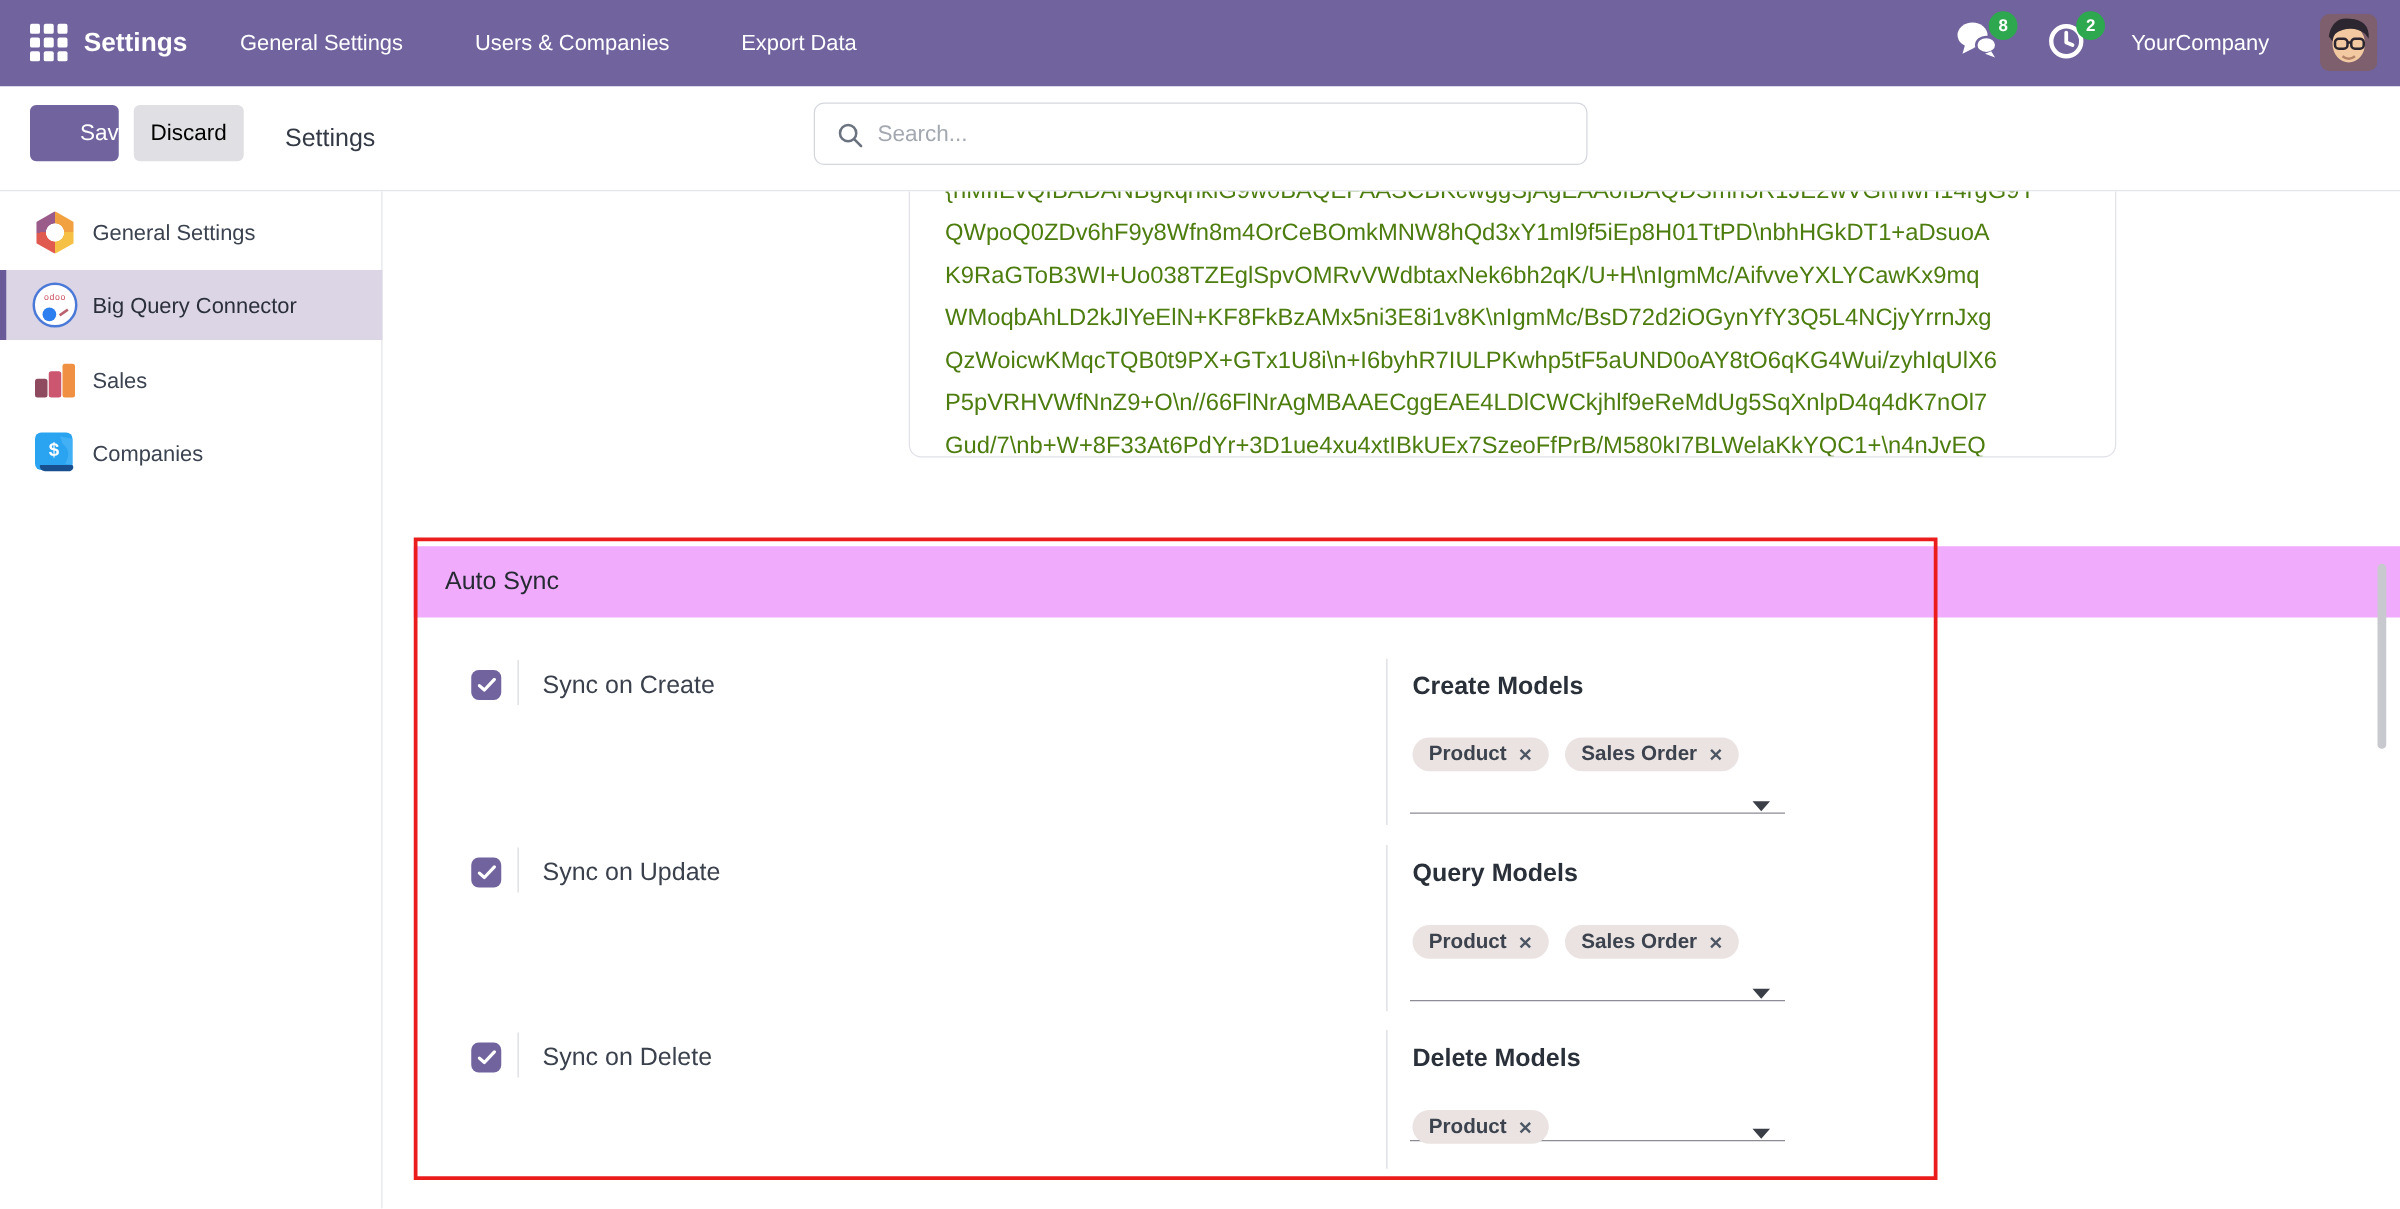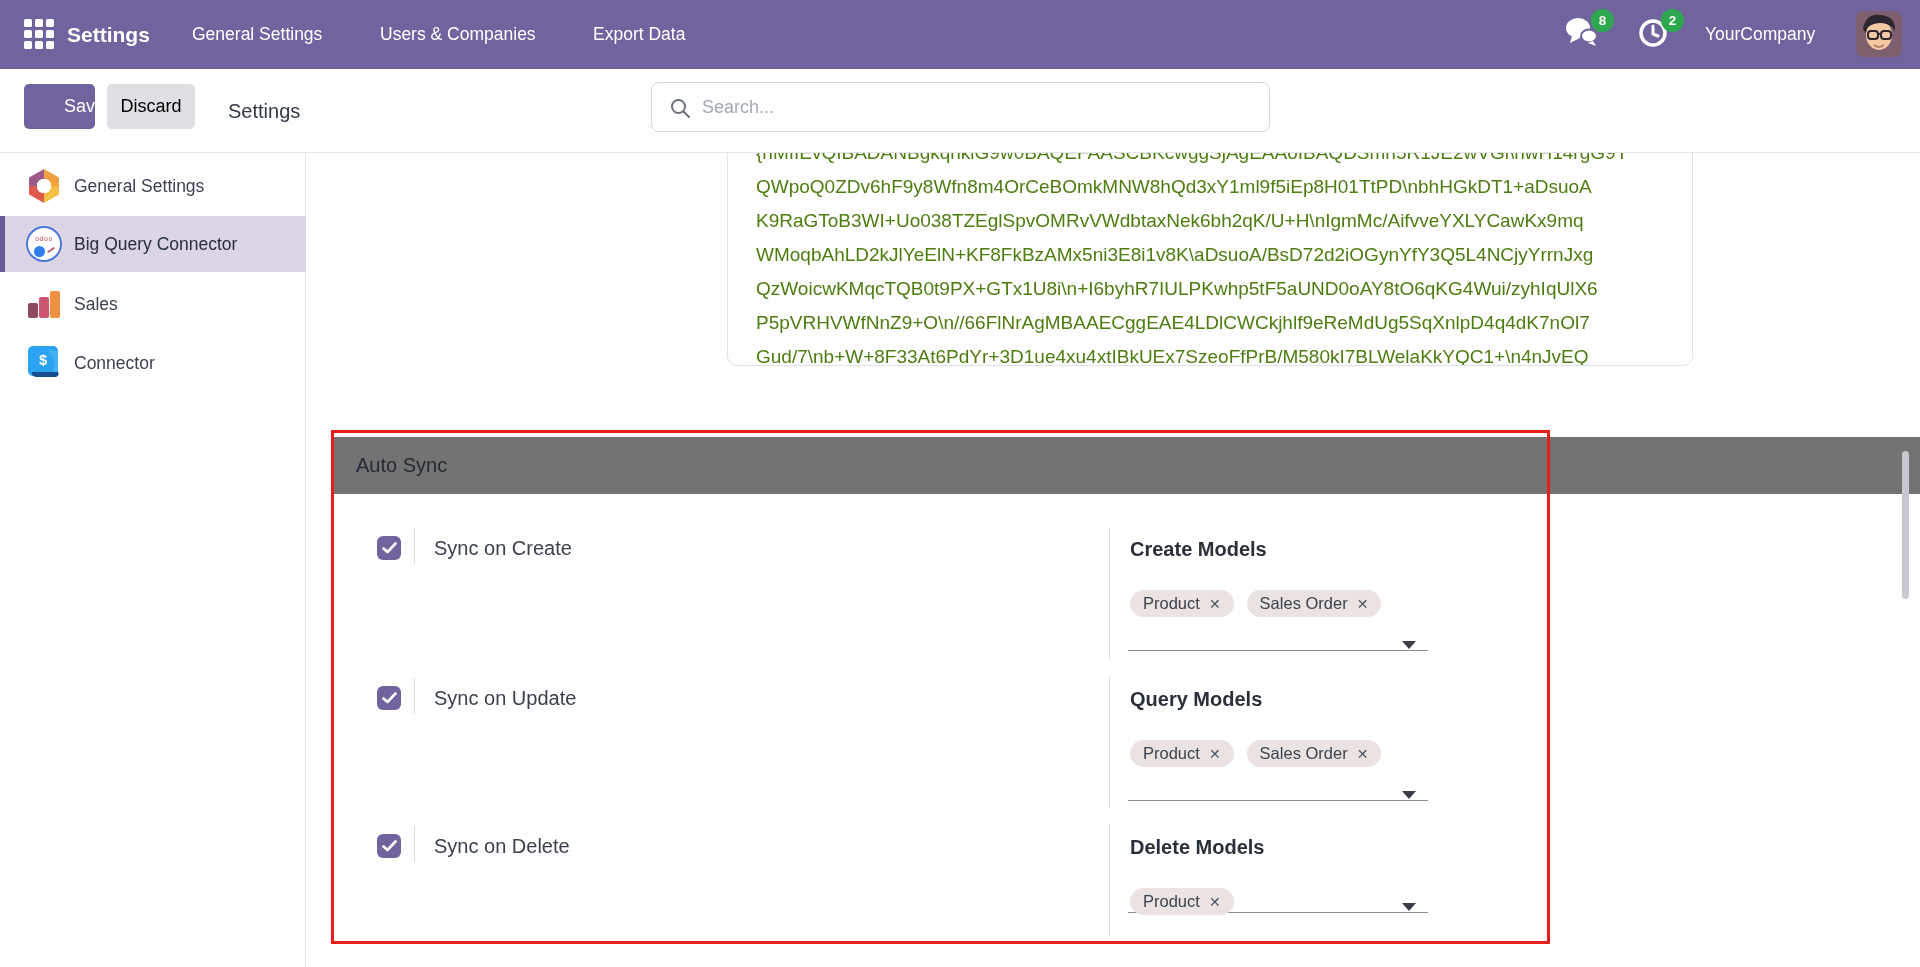--- a/index.html
+++ b/index.html
@@ -53,29 +53,29 @@
   .salesicon span { position:absolute; bottom:3px; width:10px; border-radius:2px; }
   .salesicon .b1 { left:1px; height:15px; background:#8e4a5e; }
   .salesicon .b2 { left:12px; height:21px; background:#cc5570; }
   .salesicon .b3 { left:23px; height:27px; background:#f09042; }
   
   .content { position:absolute; left:306px; top:153px; right:0; bottom:0; background:#fff; overflow:hidden; }
   .keyblock { position:absolute; left:421px; top:-45px; width:966px; height:258px;
     border:1px solid #e0e2e8; border-radius:10px; overflow:hidden; cursor:text; }
   .keytext { margin-top:27px; padding:0 28px; font-size:19px; line-height:34px; color:#4d7c0f; }
   .keytext div { white-space:nowrap; }
-  .section-band { position:absolute; left:25px; right:0; top:284px; height:57px; background:#737373; }
+  .section-band { position:absolute; left:25px; right:0; top:284px; height:57px; background:#f0abfc; }
   .section-band .stitle { padding-left:25px; line-height:57px; font-size:20px; font-weight:500; color:#262b33; }
   .redrect { position:absolute; left:25px; top:277px; width:1219px; height:514px; border:3px solid #ea1c1c; z-index:6; pointer-events:none; }
   .checkbox { position:absolute; width:24px; height:24px; border-radius:6px; background:#71639e; cursor:pointer;
     display:flex; align-items:center; justify-content:center; }
   .vdiv { position:absolute; width:1px; background:#d9dbe1; }
   .row-label { position:absolute; height:24px; line-height:24px; font-size:20px; font-weight:500; color:#3a414d; }
   .models-title { position:absolute; height:24px; line-height:24px; font-size:20px; font-weight:600; color:#2a3039; }
-  .tagrow { position:absolute; display:flex; gap:13px; z-index:7; }
+  .tagrow { position:absolute; display:flex; gap:13px; z-index:7;font-weight:bold; }
   .tag { display:inline-flex; align-items:center; height:27px; padding:0 13px; border-radius:14px; background:#eae3e1;
     font-size:16.5px; color:#3c434e; cursor:pointer; }
   .tag .x { margin-left:9px; font-size:14px; color:#4b5563; cursor:pointer; }
   .ddline { position:absolute; width:300px; height:1px; background:#8c8c95; }
   .caret { position:absolute; width:0; height:0; border-left:7px solid transparent; border-right:7px solid transparent;
     border-top:8px solid #3a3f47; cursor:pointer; }
   .scroll-thumb { position:absolute; left:1596px; top:298px; width:7px; height:148px; border-radius:4px; background:#c8c9ce; cursor:pointer; }
 </style>
 </head>
 <body>
@@ -174,32 +174,32 @@
     </div>
     <div class="side-item" style="top:182px;">
       <span class="sicon">
         <svg width="36" height="36" viewBox="0 0 36 36">
           <rect x="2" y="1" width="30" height="30" rx="5" fill="#2aa3f0"></rect>
           <path d="M6 27 L32 27 Q34 30 30 32 L10 32 Q5 31 6 27 Z" fill="#174f8f"></path>
           <path d="M24 10 Q32 16 26 26 L32 27 L32 6 L22 4 Z" fill="#4db5f5" opacity="0.7"></path>
           <text x="13" y="20" font-size="15" font-weight="bold" fill="#ffffff" font-family="Liberation Sans, sans-serif">$</text>
         </svg>
       </span>
-      <span class="slabel">Connector</span>
+      <span class="slabel">Companies</span>
     </div>
   </div>
 
   <div class="content">
 
     <div class="keyblock">
       <div class="keytext">
         <div>{hMIIEvQIBADANBgkqhkiG9w0BAQEFAASCBKcwggSjAgEAAoIBAQDSmh5R1JE2wVGl\nwH14rgG9Y</div>
         <div>QWpoQ0ZDv6hF9y8Wfn8m4OrCeBOmkMNW8hQd3xY1ml9f5iEp8H01TtPD\nbhHGkDT1+aDsuoA</div>
         <div>K9RaGToB3WI+Uo038TZEglSpvOMRvVWdbtaxNek6bh2qK/U+H\nIgmMc/AifvveYXLYCawKx9mq</div>
-        <div>WMoqbAhLD2kJlYeElN+KF8FkBzAMx5ni3E8i1v8K\aDsuoA/BsD72d2iOGynYfY3Q5L4NCjyYrrnJxg</div>
+        <div>WMoqbAhLD2kJlYeElN+KF8FkBzAMx5ni3E8i1v8K\nIgmMc/BsD72d2iOGynYfY3Q5L4NCjyYrrnJxg</div>
         <div>QzWoicwKMqcTQB0t9PX+GTx1U8i\n+I6byhR7IULPKwhp5tF5aUND0oAY8tO6qKG4Wui/zyhIqUlX6</div>
         <div>P5pVRHVWfNnZ9+O\n//66FlNrAgMBAAECggEAE4LDlCWCkjhlf9eReMdUg5SqXnlpD4q4dK7nOl7</div>
         <div>Gud/7\nb+W+8F33At6PdYr+3D1ue4xu4xtIBkUEx7SzeoFfPrB/M580kI7BLWelaKkYQC1+\n4nJvEQ</div>
       </div>
     </div>
 
     <div class="section-band">
       <div class="stitle">Auto Sync</div>
     </div>
 

